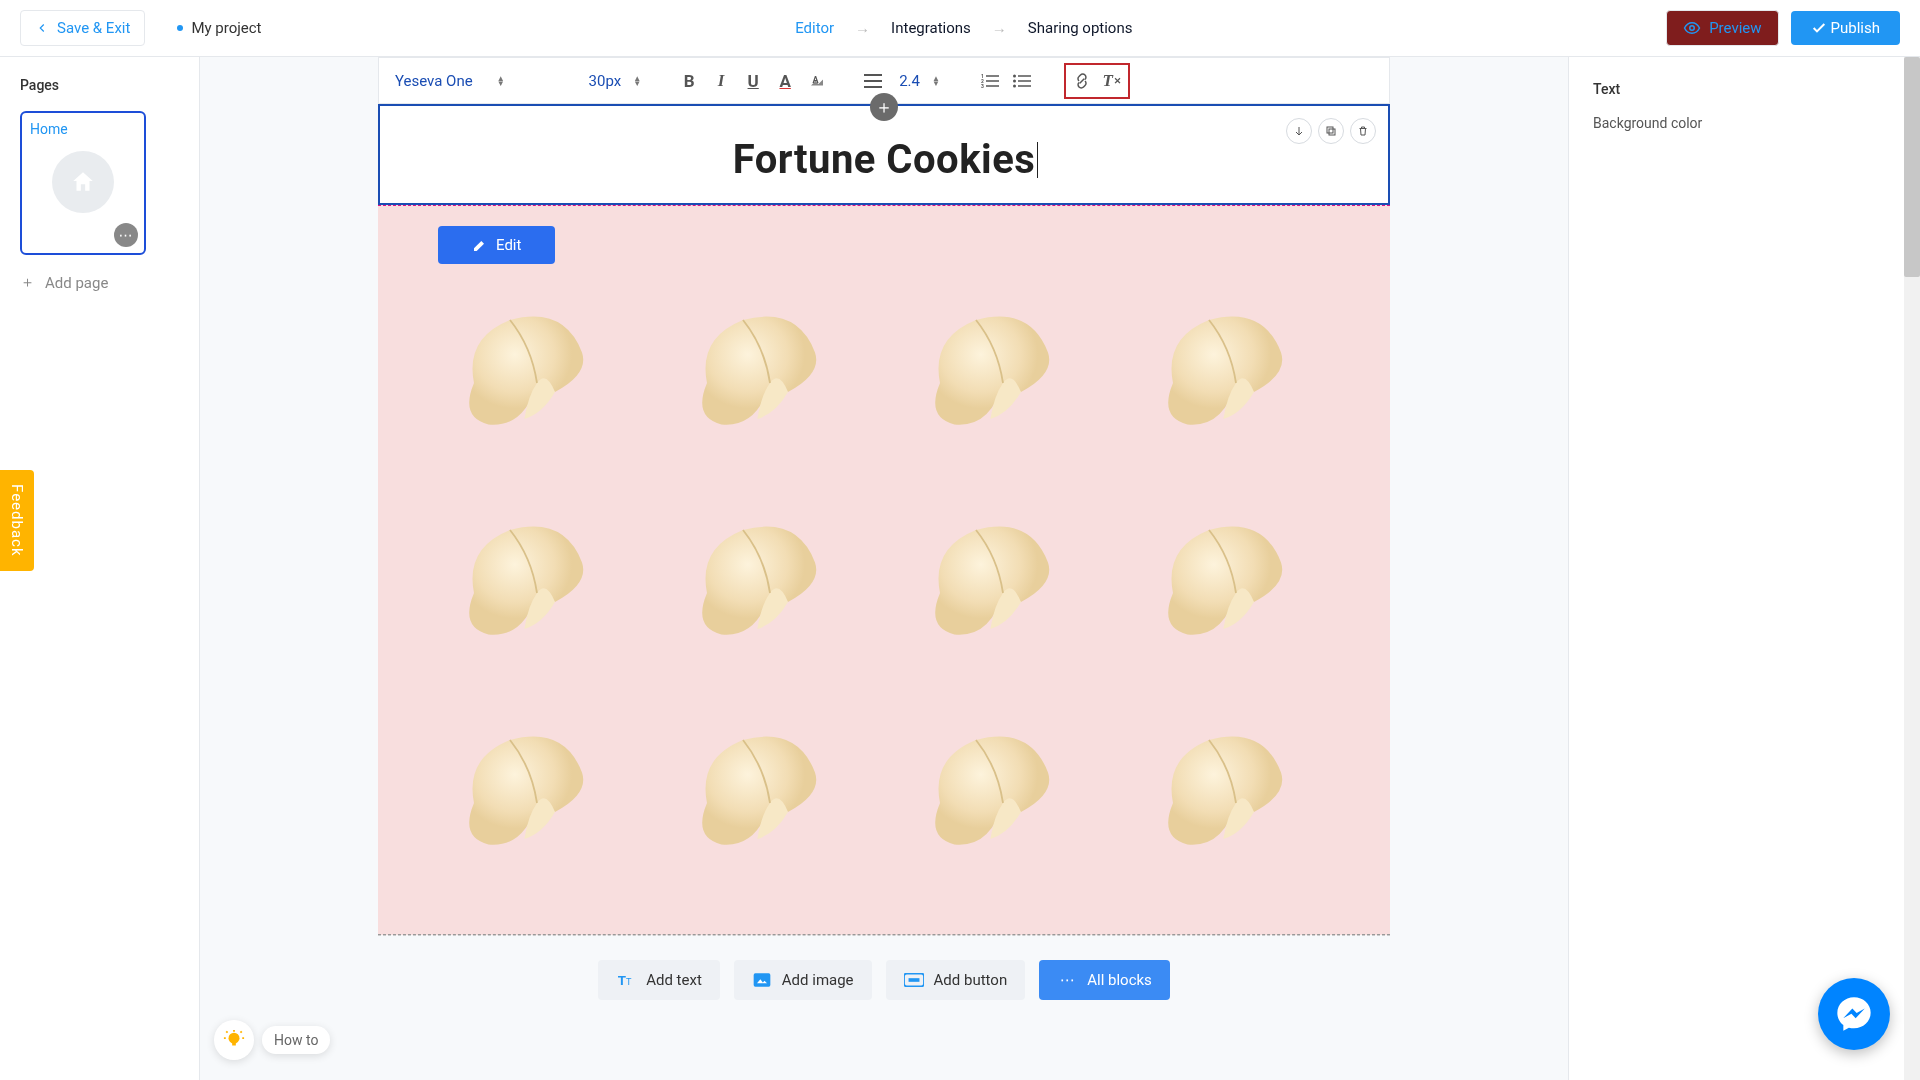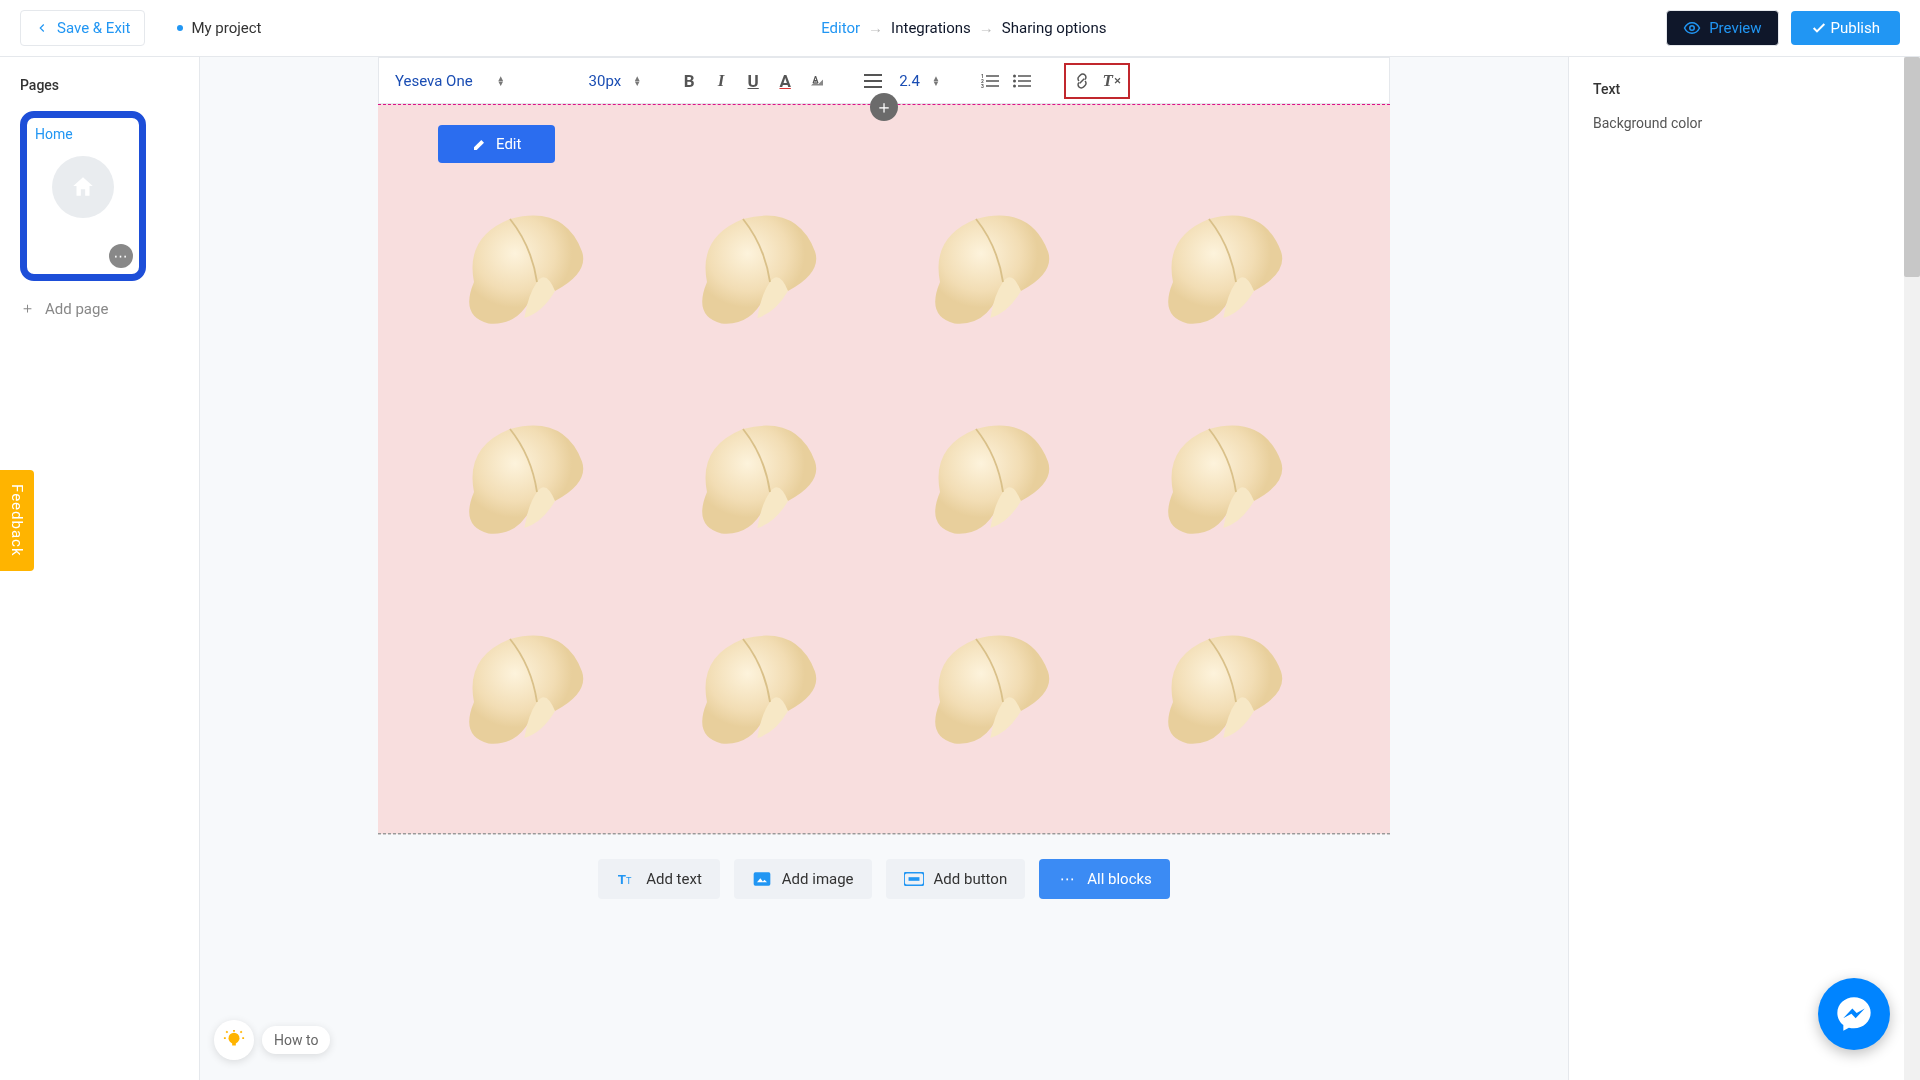--- a/index.html
+++ b/index.html
@@ -3,31 +3,31 @@
 <meta charset="utf-8">
 <style>
 *{box-sizing:border-box;margin:0;padding:0;font-family:-apple-system,BlinkMacSystemFont,"Segoe UI",Roboto,sans-serif}
 body{width:1920px;height:1080px;overflow:hidden;background:#f7f9fb;color:#333}
 .header{height:57px;background:#fff;border-bottom:1px solid #e5e8ec;display:flex;align-items:center;padding:0 20px;justify-content:space-between}
 .header-left{display:flex;align-items:center;gap:32px}
 .save-btn{display:flex;align-items:center;gap:8px;padding:8px 14px;border:1px solid #e5e8ec;border-radius:4px;color:#2196f3;background:#fff;cursor:pointer;font-size:15px}
 .save-btn svg{width:14px;height:14px}
 .project-name{display:flex;align-items:center;gap:8px;font-size:15px;color:#333}
 .dot{width:6px;height:6px;background:#2196f3;border-radius:50%}
-.header-center{display:flex;align-items:center;gap:8px;font-size:15px}
+.header-center{display:flex;align-items:center;gap:21px;font-size:15px}
 .bc-item{color:#0f172a;cursor:pointer}
 .bc-item.active{color:#2196f3}
 .bc-arrow{color:#bbb}
 .header-right{display:flex;align-items:center;gap:12px}
-.preview-btn{display:flex;align-items:center;gap:8px;padding:8px 16px;border:1px solid #e5e8ec;border-radius:4px;color:#2196f3;background:#0f172a;cursor:pointer;font-size:15px}
+.preview-btn{display:flex;align-items:center;gap:8px;padding:8px 16px;border:1px solid #e5e8ec;border-radius:4px;color:#2196f3;background:#7f1d1d;cursor:pointer;font-size:15px}
 .publish-btn{display:flex;align-items:center;gap:4px;padding:8px 20px;background:#2196f3;color:#fff;border:none;border-radius:4px;cursor:pointer;font-size:15px}
 .main{display:flex;height:calc(100% - 57px)}
 .sidebar-left{width:200px;background:#fff;border-right:1px solid #e5e8ec;padding:20px}
 .panel-title{font-size:14px;font-weight:500;margin-bottom:18px}
-.page-thumb{width:126px;height:170px;border:7px solid #1d4ed8;border-radius:14px;padding:8px;position:relative;cursor:pointer}
+.page-thumb{width:126px;height:144px;border:2px solid #1d4ed8;border-radius:6px;padding:8px;position:relative;cursor:pointer}
 .page-thumb-label{color:#2196f3;font-size:14px}
 .page-thumb-icon{width:62px;height:62px;background:#e9ecef;border-radius:50%;margin:14px auto 0;display:flex;align-items:center;justify-content:center}
 .page-thumb-icon svg{width:26px;height:26px;fill:#fff}
 .page-thumb-more{position:absolute;bottom:6px;right:6px;width:24px;height:24px;background:#888;border-radius:50%;display:flex;align-items:center;justify-content:center;color:#fff;font-size:14px;letter-spacing:1px}
 .add-page{display:flex;align-items:center;gap:10px;color:#888;margin-top:18px;cursor:pointer;font-size:15px}
 .canvas-area{flex:1;position:relative;overflow:auto;display:flex;flex-direction:column;align-items:center}
 .toolbar{position:absolute;top:0;left:50%;transform:translateX(-50%);width:1012px;height:47px;background:#fff;border:1px solid #e5e8ec;display:flex;align-items:center;padding:0 8px;gap:4px;z-index:5}
 .tb-select{display:flex;align-items:center;gap:12px;color:#1a4db3;font-size:15px;padding:0 8px;cursor:pointer}
 .tb-sel-arrows{display:flex;flex-direction:column;line-height:5px;font-size:8px;color:#777}
 .tb-btn{width:28px;height:28px;display:flex;align-items:center;justify-content:center;cursor:pointer;color:#555;font-weight:bold;font-size:17px}
@@ -181,20 +181,41 @@
           </div>
         <div class="tb-btn">
             <span style="font-style:italic;font-family:serif">T</span>
             <span style="font-size:9px;margin-left:1px">✕</span>
           </div>
       </div>
     </div>
     <div class="add-block-fab">＋</div>
 
     <div class="page-body">
+      <div class="title-block">
+        <div class="block-controls">
+          <div class="bctl">
+              <svg width="12" height="12" viewBox="0 0 24 24">
+                <path fill="none" stroke="#555" stroke-width="2" d="M12 4v16m-6-6l6 6 6-6"></path>
+              </svg>
+            </div>
+          <div class="bctl">
+              <svg width="12" height="12" viewBox="0 0 24 24">
+                <rect x="4" y="4" width="12" height="12" fill="none" stroke="#555" stroke-width="2"></rect>
+                <rect x="8" y="8" width="12" height="12" fill="none" stroke="#555" stroke-width="2"></rect>
+              </svg>
+            </div>
+          <div class="bctl">
+              <svg width="12" height="12" viewBox="0 0 24 24">
+                <path fill="none" stroke="#555" stroke-width="2" d="M5 7h14M9 7V4h6v3M7 7l1 13h8l1-13"></path>
+              </svg>
+            </div>
+        </div>
+        <span class="title-text"><span>Fortune Cookies</span><span class="cursor"></span></span>
+      </div>
 
       <div class="img-block">
         <button class="edit-btn">
           <svg width="16" height="16" viewBox="0 0 24 24">
               <path fill="#fff" d="M3 17l11-11 4 4L7 21H3v-4z"></path>
             </svg>
           <span>Edit</span>
         </button>
         <div class="cookie-grid">
             <div class="cookie">

